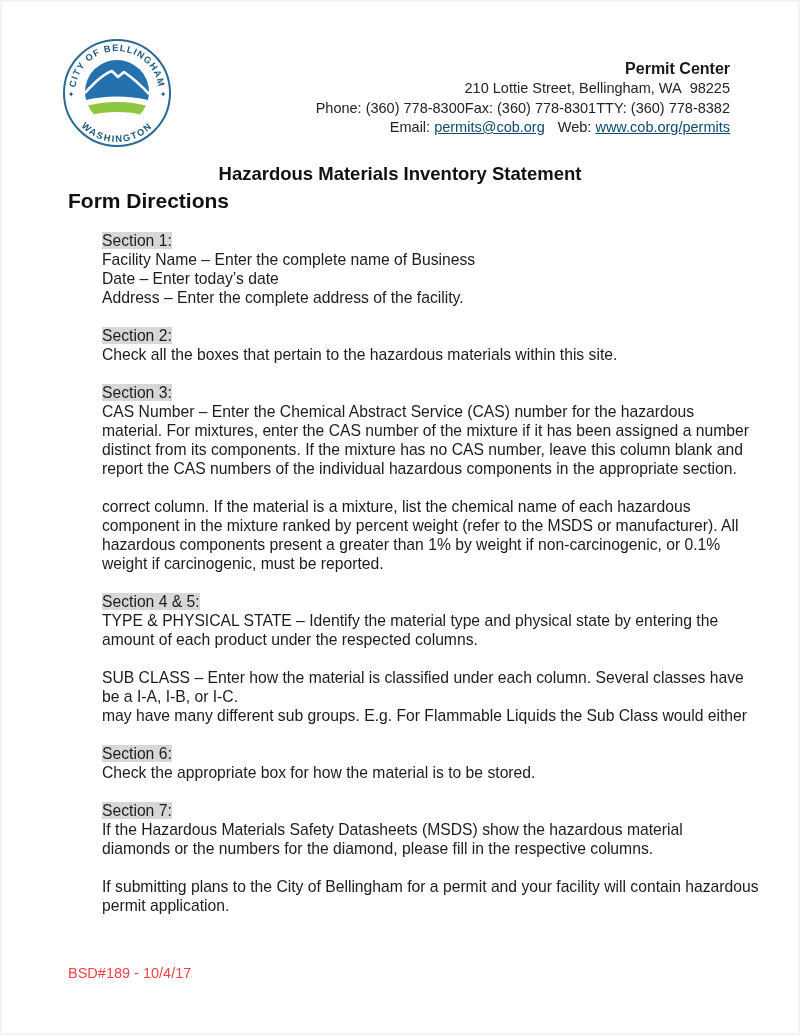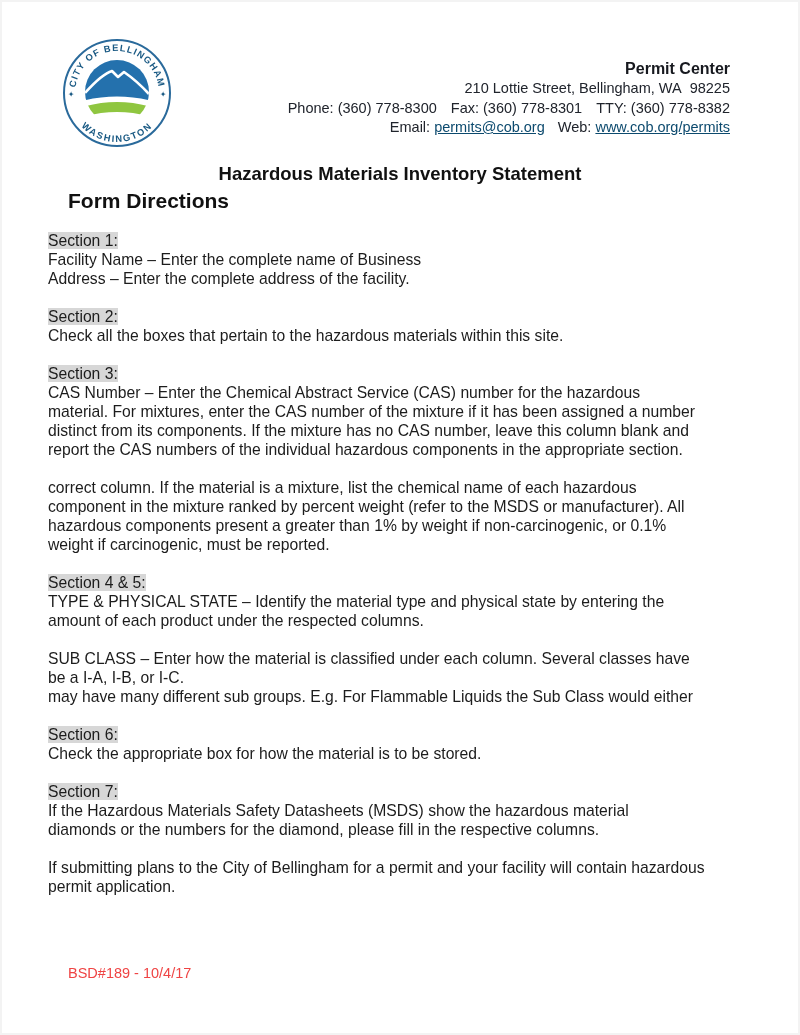--- a/index.html
+++ b/index.html
@@ -11,28 +11,28 @@
     font-family:"Liberation Sans", sans-serif;
     color:#1c1c1c;
     overflow:hidden;
     box-shadow: inset 0 0 0 2px #f3f3f3;
   }
   
   .header { display:flex; align-items:flex-start; padding:38px 70px 0 62px; }
   .logo-wrap { width:110px; height:110px; flex:0 0 auto; }
   .header-right { flex:1; text-align:right; margin-top:21px; font-size:14.5px; line-height:19.5px; color:#20242c; }
   .org-name { font-size:16px; font-weight:bold; line-height:20px; color:#17191f; }
-  .contact-row { display:flex; justify-content:flex-end; gap:14px; }
+  .contact-row { display:flex; justify-content:flex-end; }
   .email-row a { color:#0c4a6e; }
   .email-row .weblabel { margin-left:9px; }
   
   .doc-title { margin:16px 0 0 0; text-align:center; font-size:18.5px; font-weight:bold; line-height:19px; color:#111; }
   .form-directions { margin:6px 0 0 68px; font-size:21px; font-weight:bold; line-height:24px; color:#111; }
   
-  .content { padding:18px 70px 0 48px; }
+  .content { padding:18px 70px 0 102px; }
   .section { margin:0 0 19px 0; }
   .line, .label-row { font-size:15.7px; line-height:19px; white-space:nowrap; }
   .par2 { margin-top:19px; }
   .hl { background:#d7d7d7; }
   
   .footer-note { position:absolute; left:68px; top:964px; font-size:14.5px; line-height:18px; color:#ef4444; }
 </style>
 </head>
 <body>
 
@@ -81,20 +81,21 @@
   </div>
 
   <div class="doc-title">Hazardous Materials Inventory Statement</div>
   <div class="form-directions">Form Directions</div>
 
   <div class="content">
 
     <div class="section">
       <div class="label-row"><span class="hl">Section 1:</span></div>
       <div class="line">Facility Name – Enter the complete name of Business</div>
+      <div class="line">Date – Enter today’s date</div>
       <div class="line">Address – Enter the complete address of the facility.</div>
     </div>
 
     <div class="section">
       <div class="label-row"><span class="hl">Section 2:</span></div>
       <div class="line">Check all the boxes that pertain to the hazardous materials within this site.</div>
     </div>
 
     <div class="section">
       <div class="label-row"><span class="hl">Section 3:</span></div>

